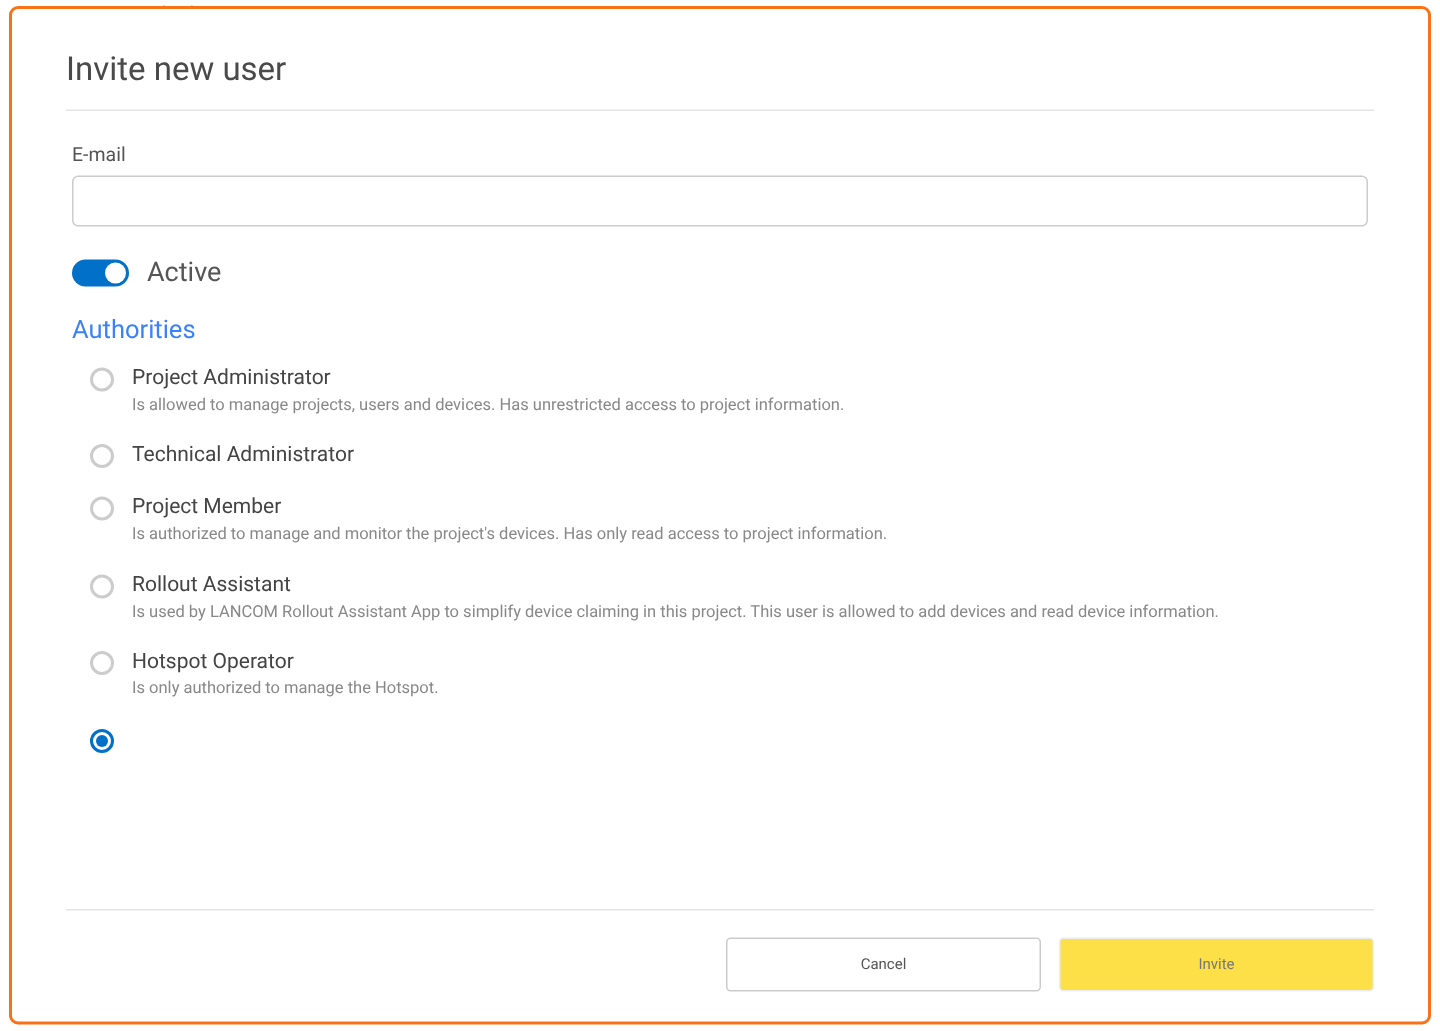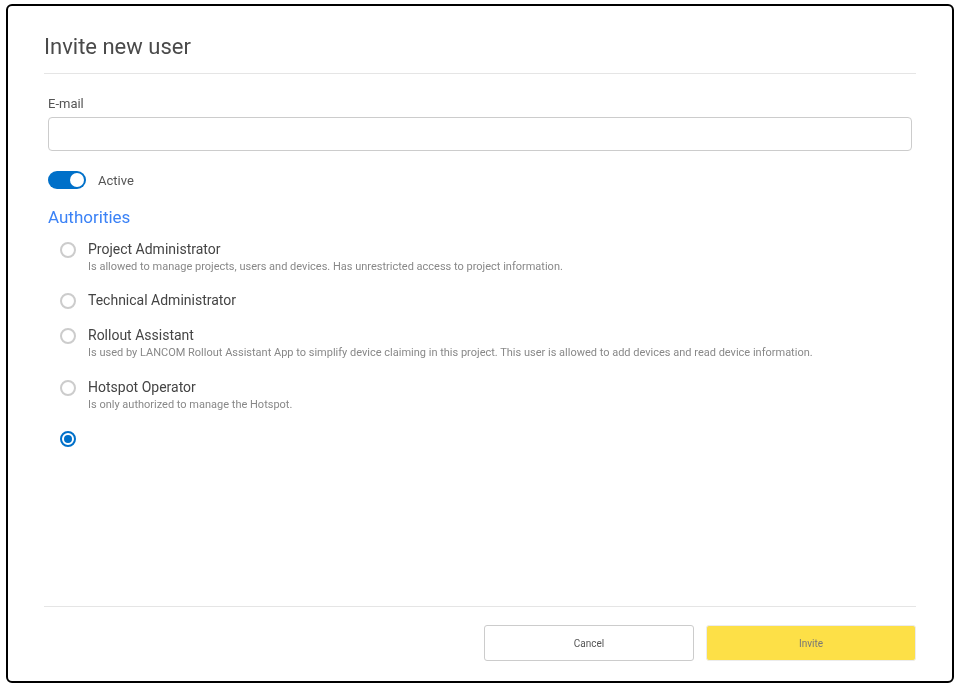--- a/index.html
+++ b/index.html
@@ -18,21 +18,21 @@
       font-size: 11px;
       color: #333;
     }
     .modal {
       position: absolute;
       top: 4px;
       left: 6px;
       right: 6px;
       bottom: 4px;
       background: #fff;
-      border: 2px solid #000000;
+      border: 2px solid #f97316;
       border-radius: 6px;
       padding: 28px 36px 20px 36px;
       display: flex;
       flex-direction: column;
     }
     .modal-title {
       font-size: 22px;
       font-weight: 400;
       color: #4a4a4a;
       margin-bottom: 14px;
@@ -77,21 +77,21 @@
     .toggle-knob {
       position: absolute;
       width: 14px;
       height: 14px;
       border-radius: 50%;
       background: #fff;
       top: 2px;
       right: 2px;
     }
     .toggle-label {
-      font-size: 13px;
+      font-size: 18px;
       color: #555;
     }
     .section-title {
       font-size: 17px;
       color: #3b82f6;
       margin: 18px 0 14px 0;
       font-weight: 400;
     }
     .radio-list {
       display: flex;
@@ -200,20 +200,27 @@
         </div>
         <div class="radio-option">
           <div class="radio-circle"></div>
           <div class="radio-text">
             <div class="radio-title">Technical Administrator</div>
           </div>
         </div>
         <div class="radio-option">
           <div class="radio-circle"></div>
           <div class="radio-text">
+            <div class="radio-title">Project Member</div>
+            <div class="radio-desc">Is authorized to manage and monitor the project's devices. Has only read access to project information.</div>
+          </div>
+        </div>
+        <div class="radio-option">
+          <div class="radio-circle"></div>
+          <div class="radio-text">
             <div class="radio-title">Rollout Assistant</div>
             <div class="radio-desc">Is used by LANCOM Rollout Assistant App to simplify device claiming in this project. This user is allowed to add devices and read device information.</div>
           </div>
         </div>
         <div class="radio-option">
           <div class="radio-circle"></div>
           <div class="radio-text">
             <div class="radio-title">Hotspot Operator</div>
             <div class="radio-desc">Is only authorized to manage the Hotspot.</div>
           </div>

